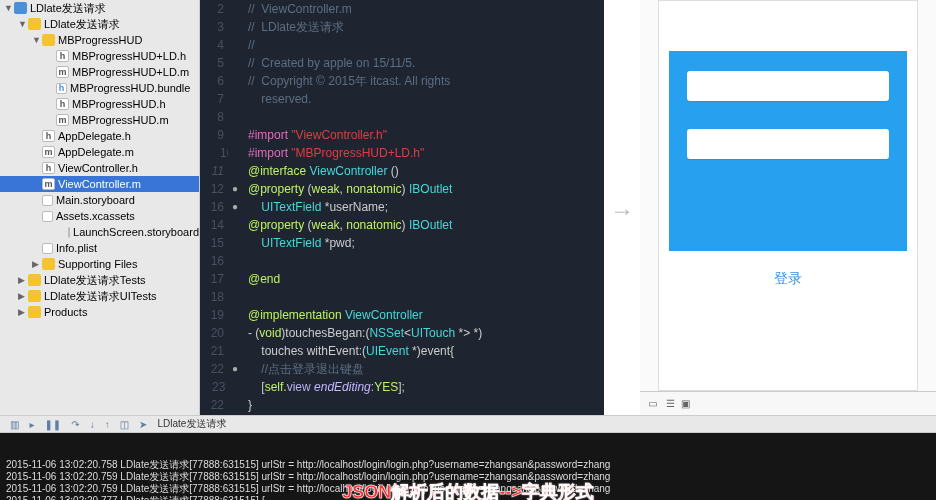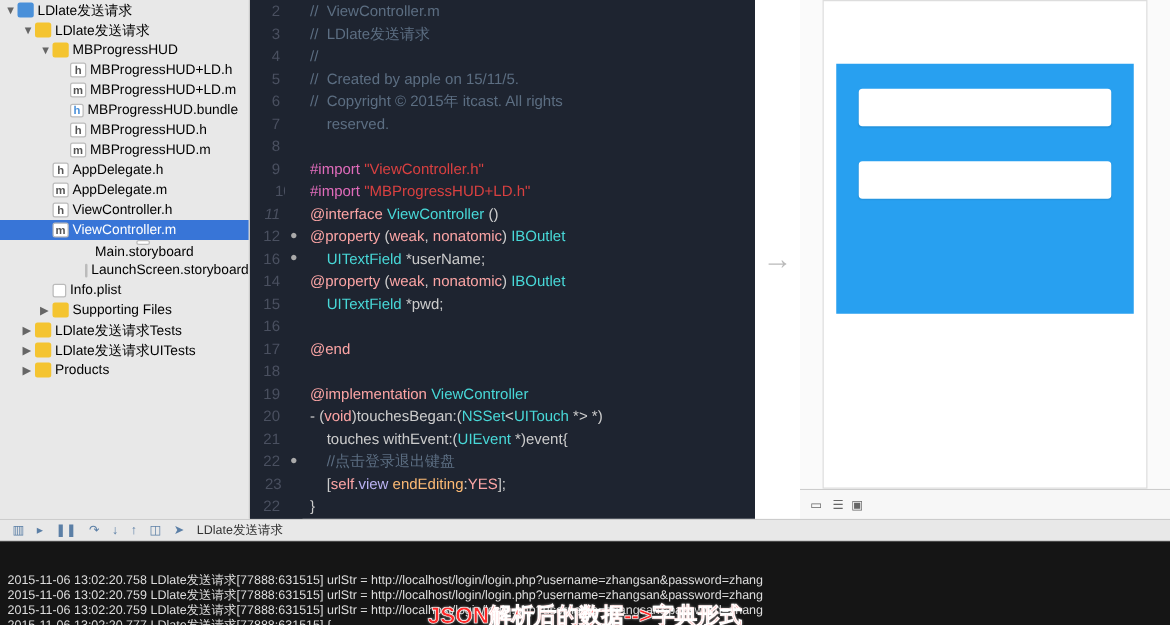--- a/index.html
+++ b/index.html
@@ -21,23 +21,23 @@
 .editor { flex: 1; background: #1e2430; display: flex; font-family: Menlo, Monaco, monospace; font-size: 12px; line-height: 18px; overflow: hidden; position: relative; }
 .gutter { width: 28px; background: #1e2430; color: #4a5060; text-align: right; padding-right: 4px; user-select: none; }
 .gut-marks { width: 14px; background: #1e2430; }
 .gut-marks span { display: block; height: 18px; color: #888; font-size: 10px; text-align: center; }
 .gut-marks .b { color: #aaa; }
 .code { flex: 1; color: #ccc; white-space: pre; padding-left: 6px; }
 .code .ln { height: 18px; }
 .c-cmt { color: #5c6e82; }
 .c-pp { color: #e06cbb; }
 .c-str { color: #d94040; }
-.c-kw { color: #fca5a5; }
+.c-kw { color: #bef264; }
 .c-cls { color: #48d8d8; }
-.c-prop { color: #fdba74; }
+.c-prop { color: #c4b5fd; font-style: italic; }
 .c-id { color: #b9b1f0; }
 .arrow-out { width: 36px; display: flex; align-items: center; justify-content: center; color: #bbb; font-size: 24px; background: #fff; }
 .sim { width: 296px; background: #f7f7f7; display: flex; flex-direction: column; }
 .canvas { flex: 1; position: relative; background: #fafafa; }
 .phone { position: absolute; left: 18px; right: 18px; top: 0; bottom: 0; background: #fff; border: 1px solid #ddd; }
 .blue { position: absolute; left: 10px; right: 10px; top: 50px; height: 200px; background: #28a0f0; padding: 20px 18px; }
 .field { height: 30px; background: #fff; border-radius: 3px; margin-bottom: 28px; box-shadow: 0 1px 1px rgba(0,0,0,.08); }
 .login-btn { position: absolute; left: 10px; right: 10px; top: 260px; height: 36px; display: flex; align-items: center; justify-content: center; color: #3a8fde; font-size: 14px; }
 .sim-bar { height: 24px; border-top: 1px solid #ccc; display: flex; align-items: center; font-size: 10px; color: #666; }
 .sim-bar .sbl { width: 26px; text-align: center; }
@@ -106,24 +106,29 @@
       <div class="tree-row" style="padding-left: 32px;">
         <span class="tri"></span>
         <span class="ico h">h</span>
         <span>ViewController.h</span>
       </div>
       <div class="tree-row sel" style="padding-left: 32px;">
         <span class="tri"></span>
         <span class="ico m">m</span>
         <span>ViewController.m</span>
       </div>
-      <div class="tree-row" style="padding-left: 32px; flex-direction: column;">
+      <div class="tree-row" style="padding-left: 32px;">
         <span class="tri"></span>
         <span class="ico sb"></span>
         <span>Main.storyboard</span>
+      </div>
+      <div class="tree-row" style="padding-left: 32px;">
+        <span class="tri"></span>
+        <span class="ico xc"></span>
+        <span>Assets.xcassets</span>
       </div>
       <div class="tree-row" style="padding-left: 40px; margin-left: 28px;">
         <span class="tri"></span>
         <span class="ico sb"></span>
         <span>LaunchScreen.storyboard</span>
       </div>
       <div class="tree-row" style="padding-left: 32px;">
         <span class="tri"></span>
         <span class="ico pl"></span>
         <span>Info.plist</span>
@@ -208,20 +213,21 @@
 
   <div class="arrow-out">→</div>
 
   <div class="sim">
     <div class="canvas">
       <div class="phone">
         <div class="blue">
           <div class="field"></div>
           <div class="field"></div>
         </div>
+        <div class="login-btn">登录</div>
       </div>
     </div>
     <div class="sim-bar">
       <span class="sbl">▭</span>
       <span class="sbr">
         <span>☰</span>
         <span>▣</span>
       </span>
     </div>
   </div>

